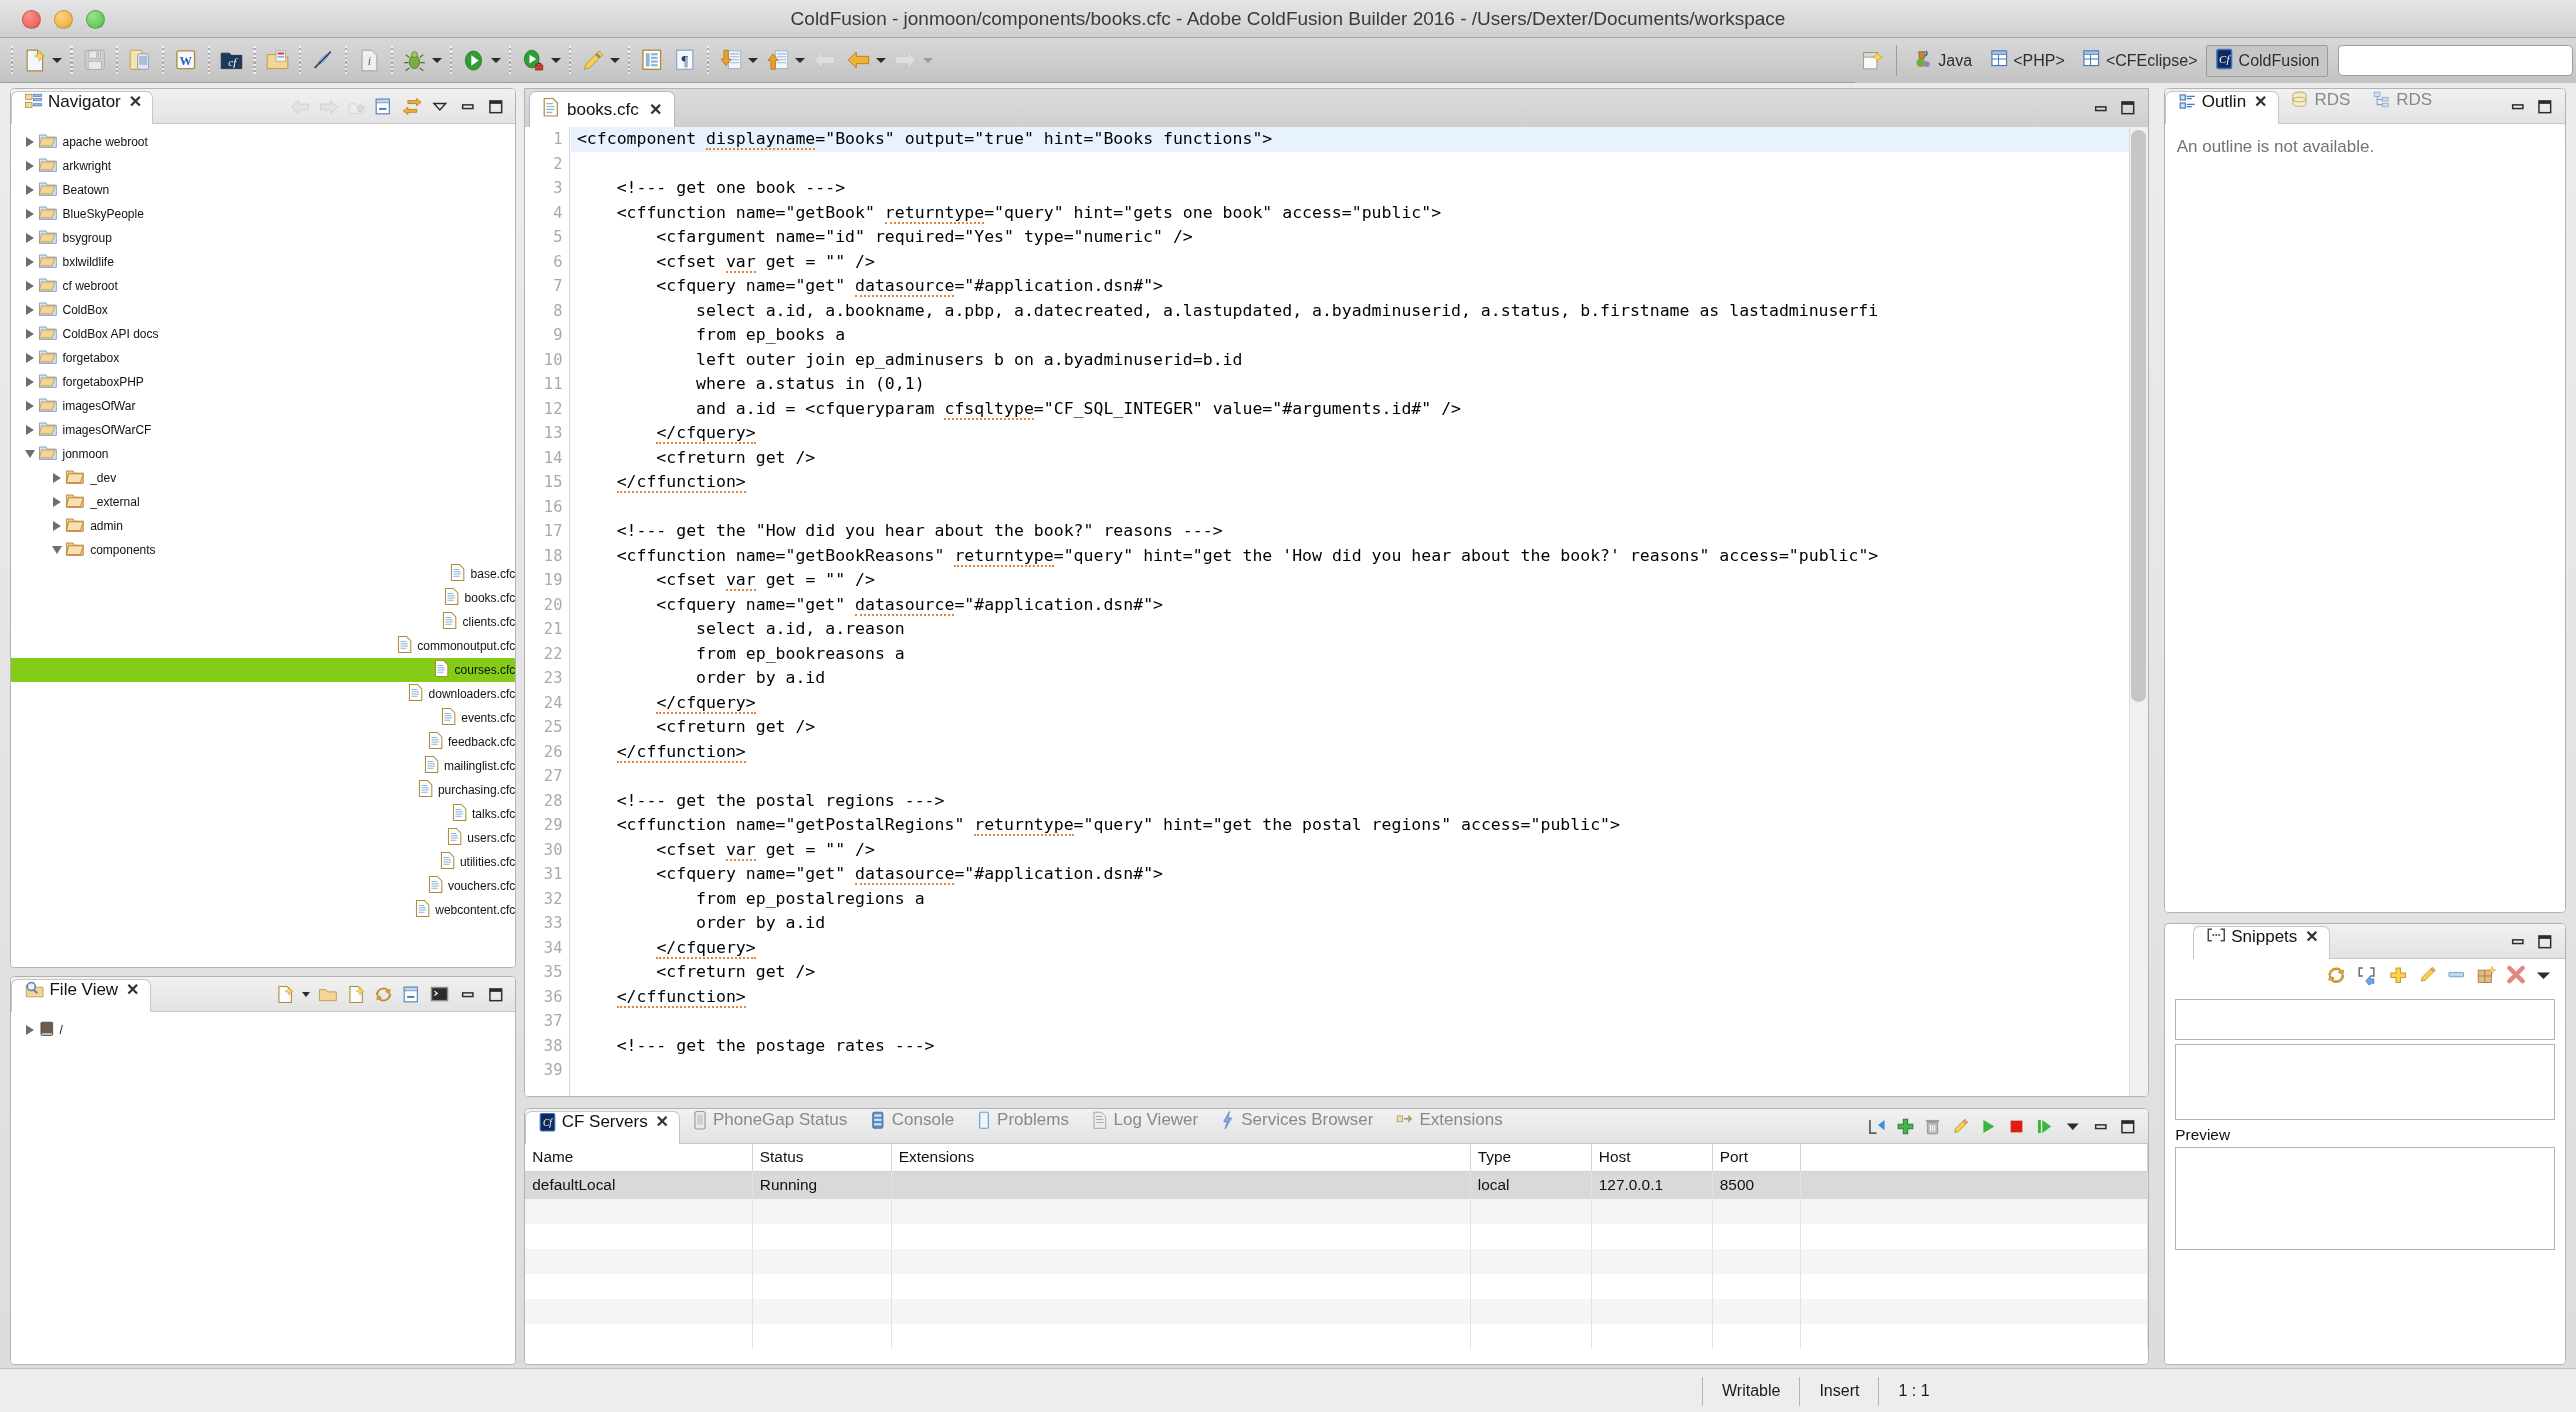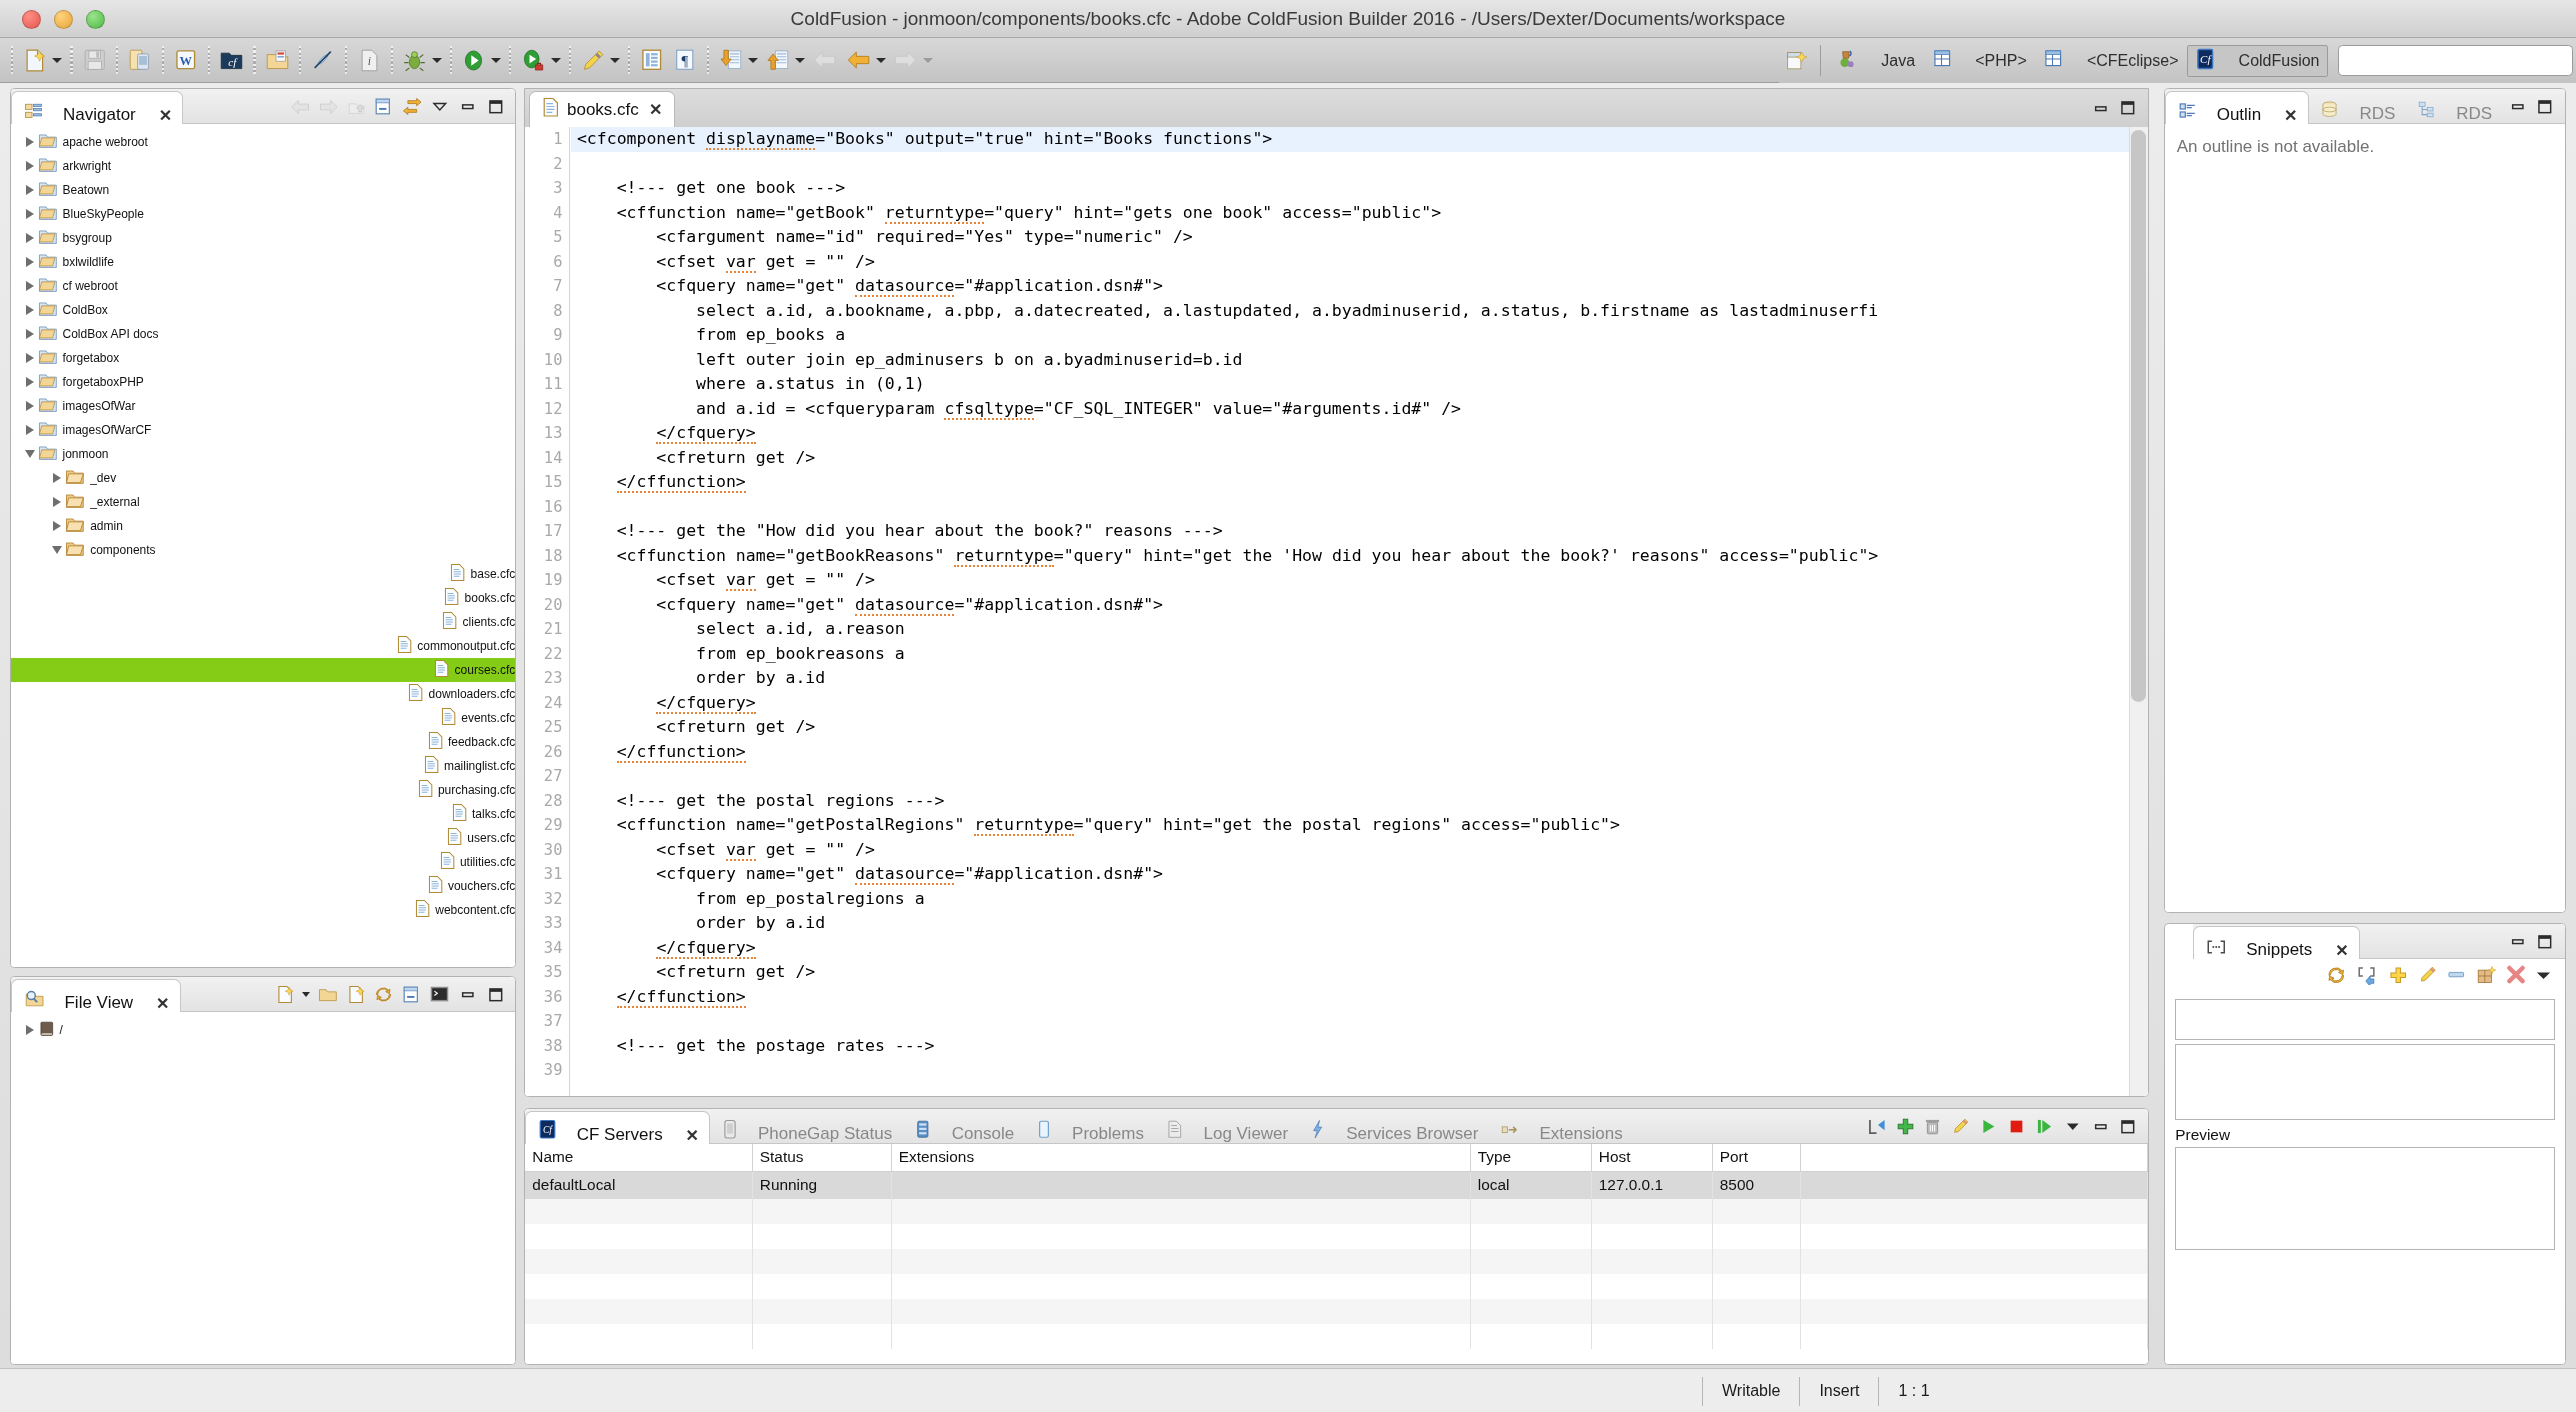--- a/index.html
+++ b/index.html
@@ -33,34 +33,34 @@
   .ti svg{ display:block; }
   .caret{ width:0;height:0;border-left:5.1px solid transparent;border-right:5.1px solid transparent;
           border-top:5.9px solid #2b2b2b; margin:0 2.9px 0 0.7px;}
   .caret.dim{ border-top-color:#9b9b9b; }
 
   
   .persp{ position:absolute; right:0; top:38px; height:45px; display:flex;
           align-items:center; background:linear-gradient(#d8d8d8,#c3c3c3);
           padding-right:2.9px;}
   .persp-sep{ width:0.7px;height:31px;background:#9c9c9c;margin:0 7.3px;}
-  .persp-btn{ display:flex; align-items:center; gap:23px; padding:2.9px 7.3px;
+  .persp-btn{ display:flex; align-items:center; gap:4px; padding:2.9px 7.3px;
               font-size:16px; color:#2e2e2e; border:0.7px solid transparent;
               border-radius:2.2px; height:32px; white-space:nowrap;justify-content:center;}
   .persp-btn.active{ background:#c6c6c6; border:0.7px solid #9a9a9a; }
   .persp-field{ width:235px; height:31px; background:#fff; border:0.7px solid #9b9b9b;
                 border-radius:4.4px; margin-left:10.3px;}
 
   
   .panel{ position:absolute; background:#fff; border:0.7px solid #b2b2b2; border-radius:4.4px;
           overflow:hidden; }
   .panel-head{ position:relative; height:35px; background:linear-gradient(#f1f1f1,#e3e3e3);
                border-bottom:0.7px solid #c6c6c6; }
   .tabrow{ position:absolute; left:0; top:0; height:35px; display:flex; align-items:flex-end; }
-  .vtab{ display:flex; align-items:flex-end; gap:20px; height:34px; padding:0 10.3px 0 11.7px;
+  .vtab{ display:flex; align-items:flex-start; gap:5px; height:34px; padding:0 10.3px 0 11.7px;
          font-size:17px; color:#888; white-space:nowrap; }
   .vtab.active{ background:#fff; color:#111;
                 border:0.7px solid #c6c6c6; border-bottom:none;
                 border-radius:6.6px 6.6px 0 0; margin-bottom:-0.7px; }
   .xmark{ font-size:16px; color:#333; font-weight:bold; margin-left:2.9px;}
   .head-tools{ position:absolute; right:7.3px; top:0; height:35px;
                display:flex; align-items:center; gap:2.9px; }
   .htool{ width:25px; height:25px; display:flex;align-items:center;justify-content:center;}
   .panel-body{ position:absolute; left:0; right:0; bottom:0; background:#fff; overflow:hidden;}
 

